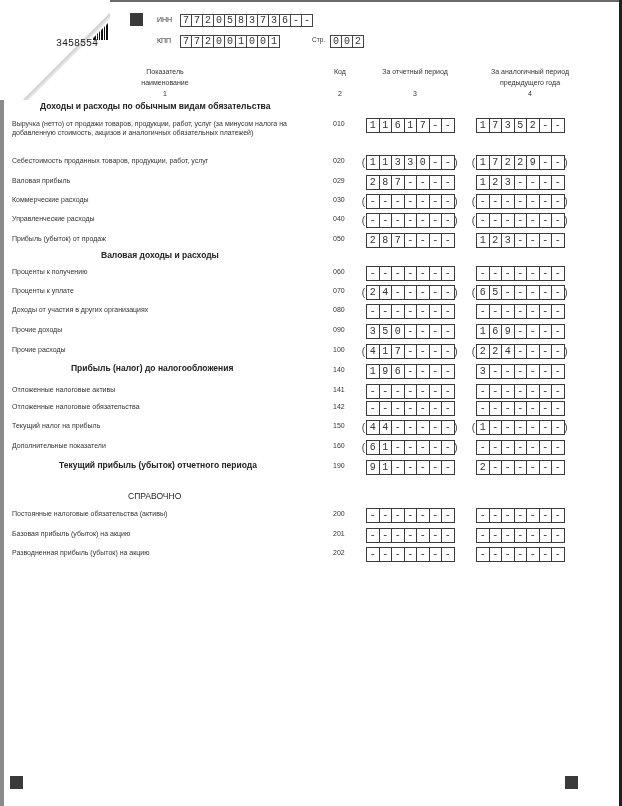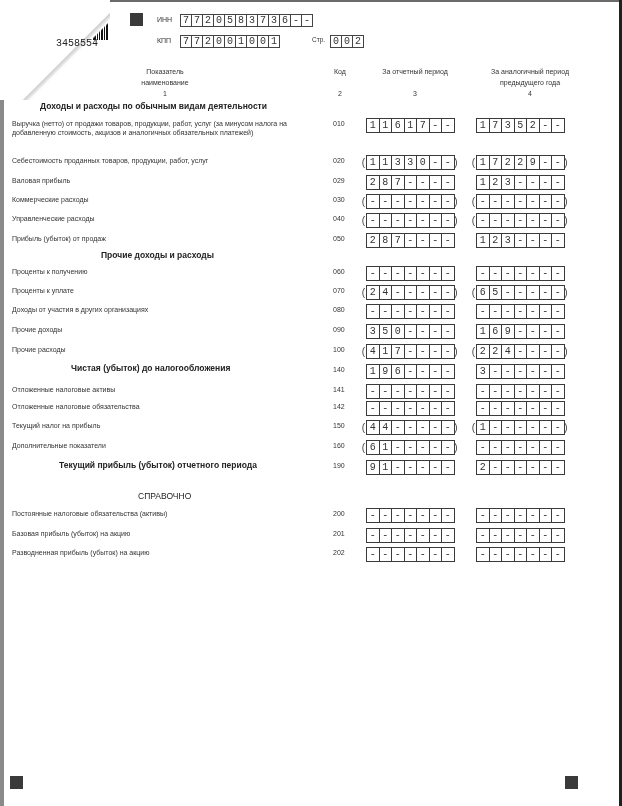--- a/index.html
+++ b/index.html
@@ -117,25 +117,25 @@
 <div class="col-head" style="left:110px;top:66px;width:110px;">Показатель</div>
 <div class="col-head" style="left:110px;top:77px;width:110px;">наименование</div>
 <div class="col-head" style="left:320px;top:66px;width:40px;">Код</div>
 <div class="col-head" style="left:360px;top:66px;width:110px;">За отчетный период</div>
 <div class="col-head" style="left:470px;top:66px;width:120px;">За аналогичный период предыдущего года</div>
 <div class="col-head" style="left:110px;top:88px;width:110px;">1</div>
 <div class="col-head" style="left:320px;top:88px;width:40px;">2</div>
 <div class="col-head" style="left:360px;top:88px;width:110px;">3</div>
 <div class="col-head" style="left:470px;top:88px;width:120px;">4</div>
 
-<div class="section-title" style="left:40px;top:101px;">Доходы и расходы по обычным видам деятельности</div>
-<div class="section-title" style="left:101px;top:250px;">Прочие доходы и расходы</div>
-<div class="section-title" style="left:71px;top:363px;">Чистая (убыток) до налогообложения</div>
+<div class="section-title" style="left:40px;top:101px;">Доходы и расходы по обычным видам обязательства</div>
+<div class="section-title" style="left:101px;top:250px;">Валовая доходы и расходы</div>
+<div class="section-title" style="left:71px;top:363px;">Прибыль (налог) до налогообложения</div>
 <div class="section-title" style="left:59px;top:460px;">Текущий прибыль (убыток) отчетного периода</div>
-<div class="section-title" style="left:138px;top:491px;font-weight:normal;font-size:8.5px;">СПРАВОЧНО</div>
+<div class="section-title" style="left:128px;top:491px;font-weight:normal;font-size:8.5px;">СПРАВОЧНО</div>
 
 <div id="rows">
     <div class="row-label" style="top: 119px;">Выручка (нетто) от продажи товаров, продукции, работ, услуг (за минусом налога на добавленную стоимость, акцизов и аналогичных обязательных платежей)</div>
     <div class="row-code" style="top: 120px;">010</div>
     <div class="val" style="left: 361px; top: 118px;">
       <span class="paren"></span>
       <div class="boxes">
         <div class="c">1</div>
         <div class="c">1</div>
         <div class="c">6</div>

